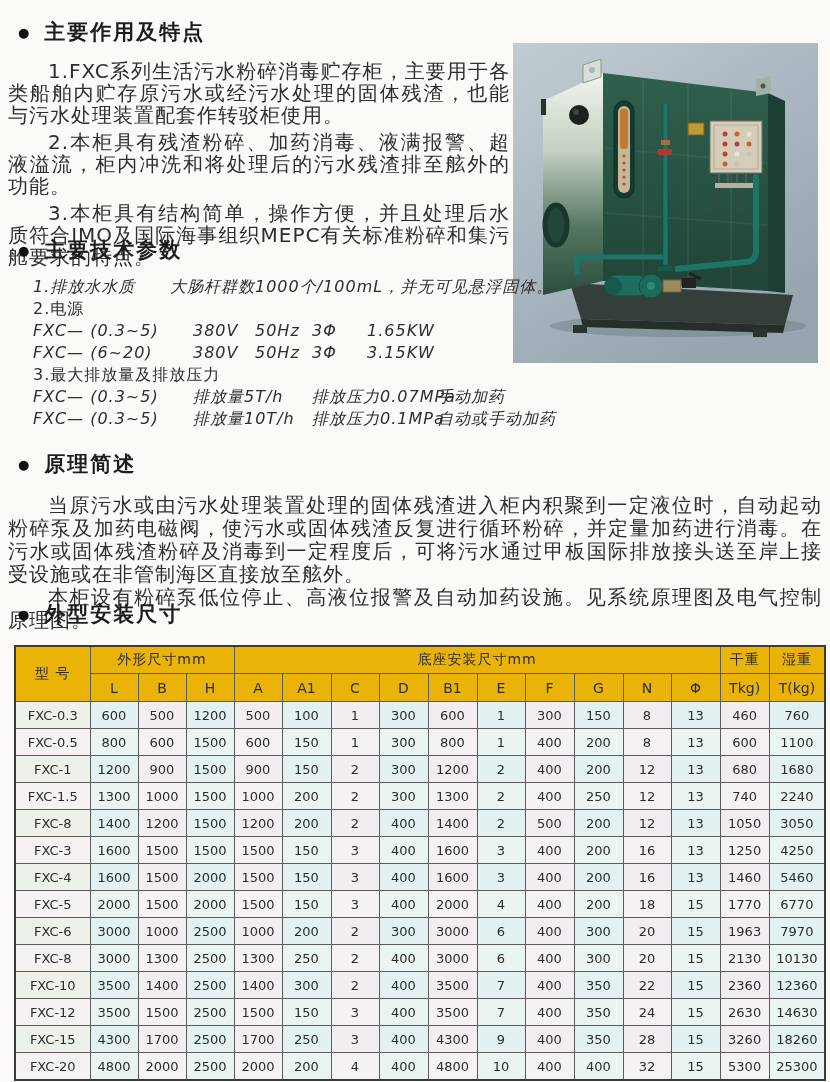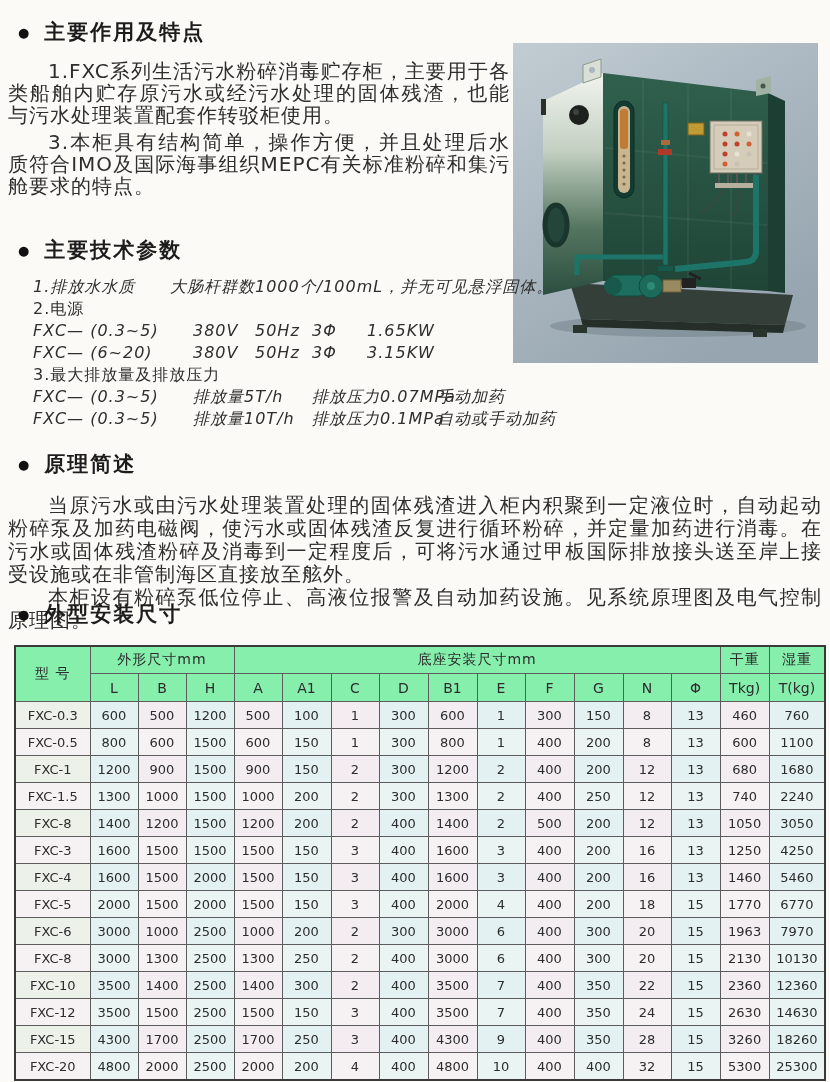--- a/index.html
+++ b/index.html
@@ -34,39 +34,40 @@
   .sec-principle .heading{margin:0 0 16px 10px;}
   .sec-principle p{font-size:20px;line-height:23px;letter-spacing:1px;margin:0;
                    text-indent:2em;text-align:justify;}
   
   .sec-dims{position:absolute;left:8px;top:600px;width:818px;}
   .sec-dims .heading{margin:0 0 17px 10px;}
   table{border-collapse:collapse;table-layout:fixed;margin-left:6px;width:810px;
         border:2px solid #3a3a3a;font-size:13px;color:#2c2c2c;}
   th,td{border:1px solid #5c5c5c;text-align:center;padding:0;height:26px;
         font-weight:normal;overflow:hidden;}
-  thead th{background:#86efac;font-size:14px;letter-spacing:1px;}
+  thead th{background:#eab308;font-size:14px;letter-spacing:1px;}
   thead tr.h2 th{height:27px;letter-spacing:0;}
   tbody td{background:#f3edf2;}
   tbody td:nth-child(even){background:#e4f1f2;}
   tbody tr:nth-child(even) td:nth-child(odd){background:#f6f1f2;}
   tbody tr:nth-child(even) td:nth-child(even){background:#e9f4f3;}
   tbody td:first-child{background:#ecf1e9;}
 </style>
 </head>
 <body>
 
 <div class="page">
 
   <section class="sec-features">
     <h2 class="heading">
       <span class="bullet">●</span>
       <span>主要作用及特点</span>
     </h2>
     <p>1.FXC系列生活污水粉碎消毒贮存柜，主要用于各类船舶内贮存原污水或经污水处理的固体残渣，也能与污水处理装置配套作转驳柜使用。</p>
+    <p>2.本柜具有残渣粉碎、加药消毒、液满报警、超液溢流，柜内冲洗和将处理后的污水残渣排至舷外的功能。</p>
     <p>3.本柜具有结构简单，操作方便，并且处理后水质符合IMO及国际海事组织MEPC有关标准粉碎和集污舱要求的特点。</p>
   </section>
 
   <figure class="photo">
     <svg width="305" height="320" viewBox="0 0 305 320">
       <defs>
         <linearGradient id="bg" x1="0" y1="0" x2="0.6" y2="1">
           <stop offset="0" stop-color="#c2ccd3"></stop>
             <stop offset="0.5" stop-color="#aab7c0"></stop>
           <stop offset="1" stop-color="#96a5af"></stop>

